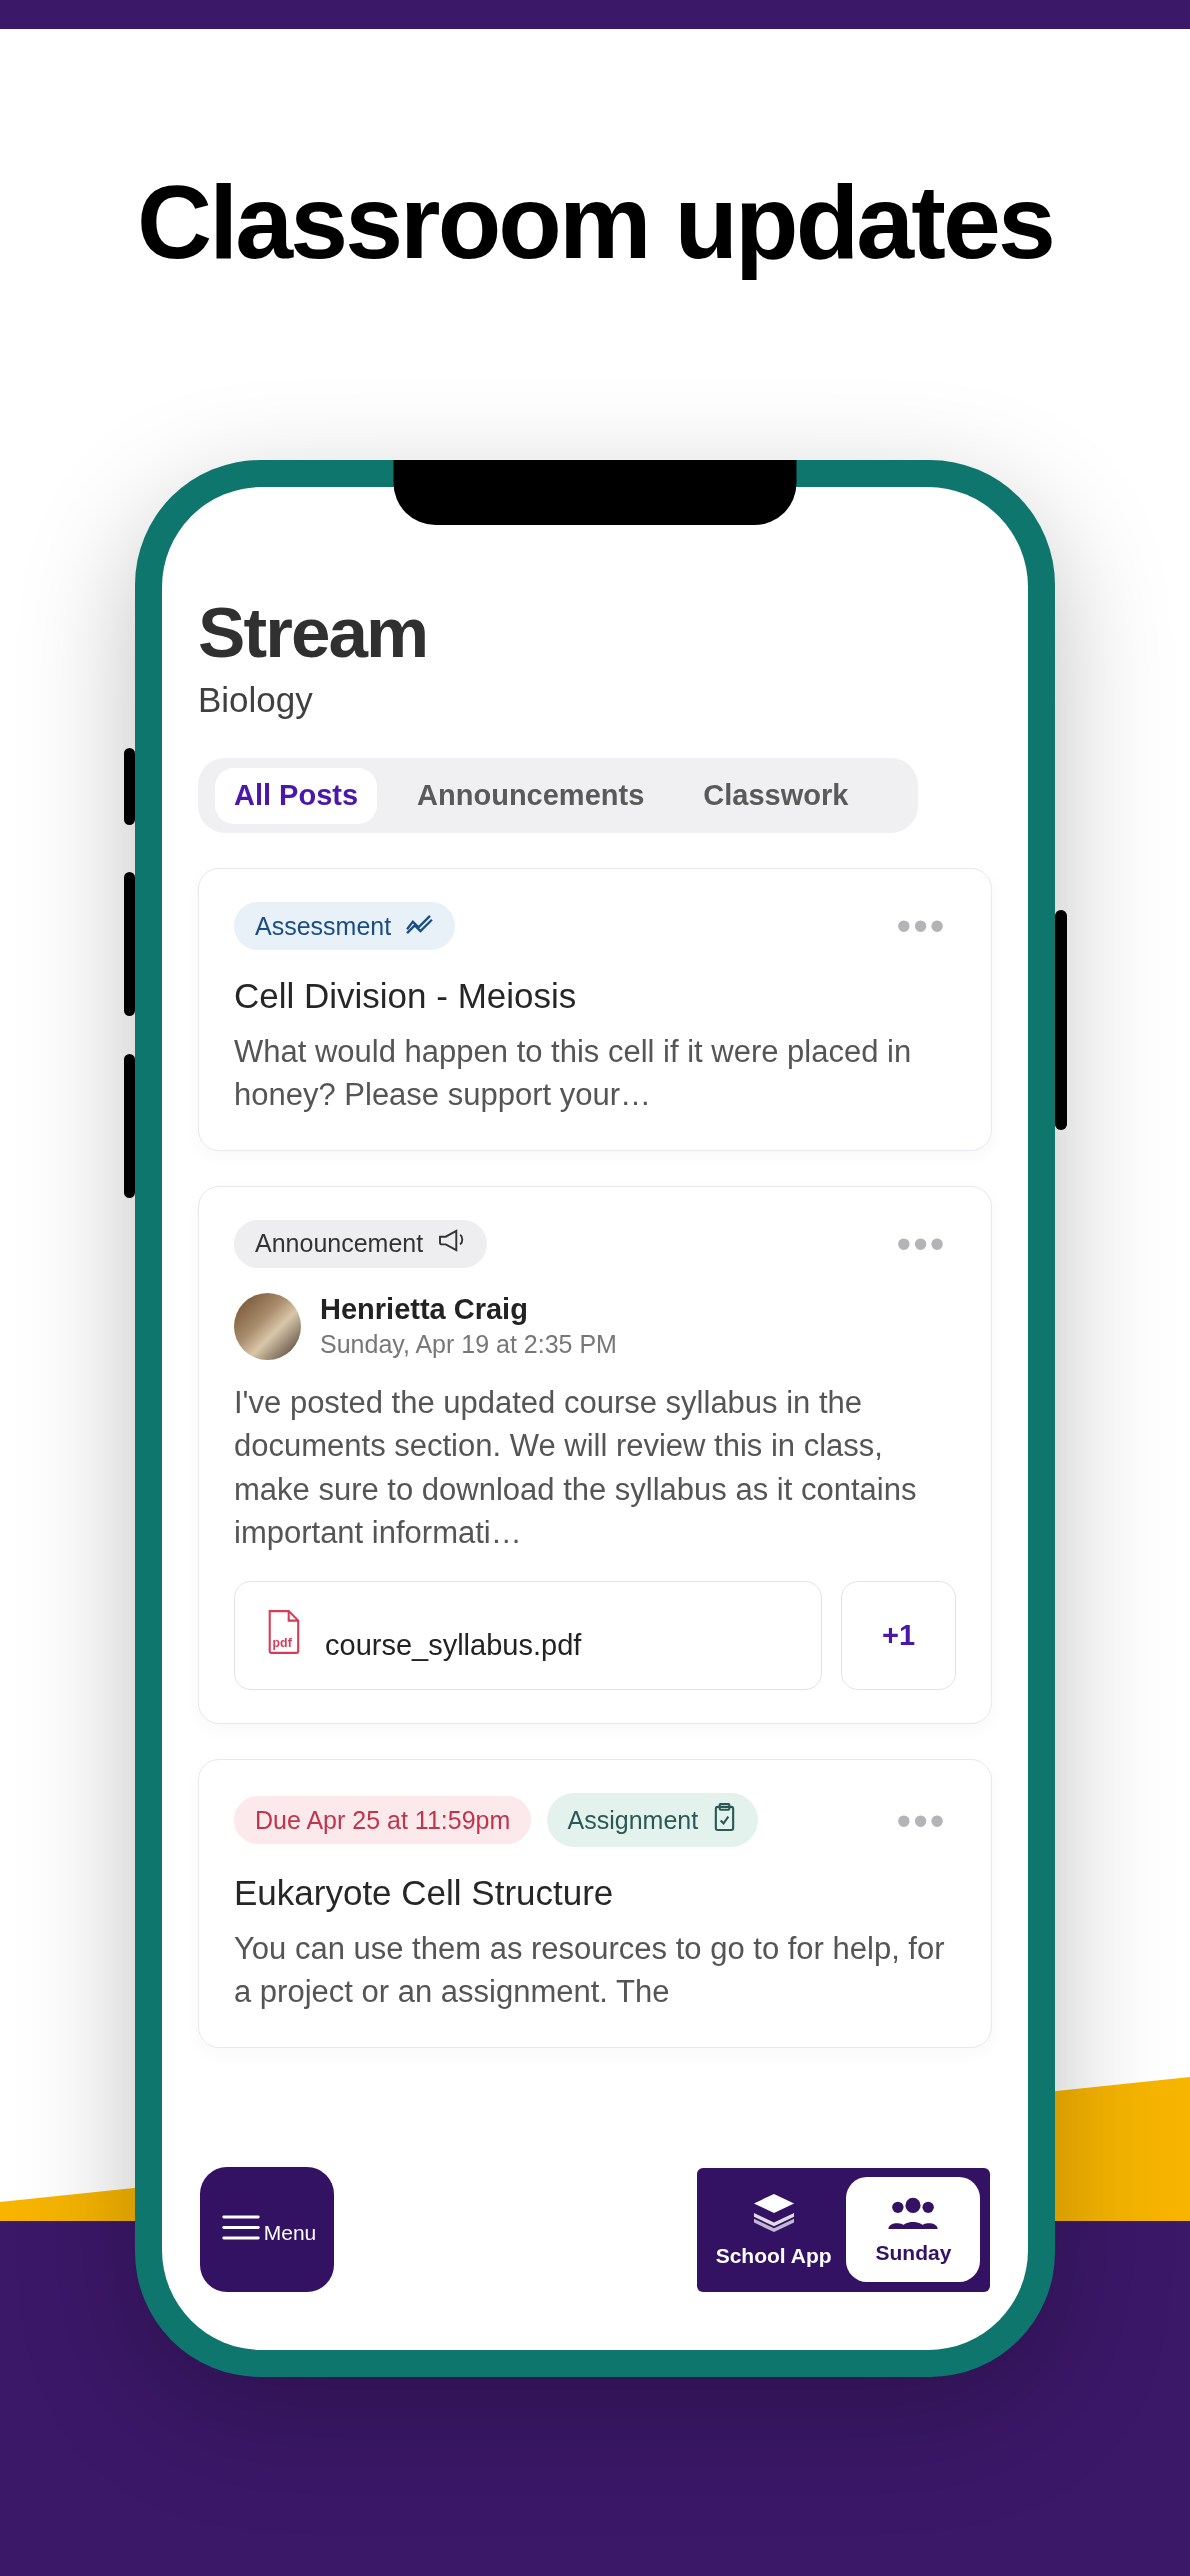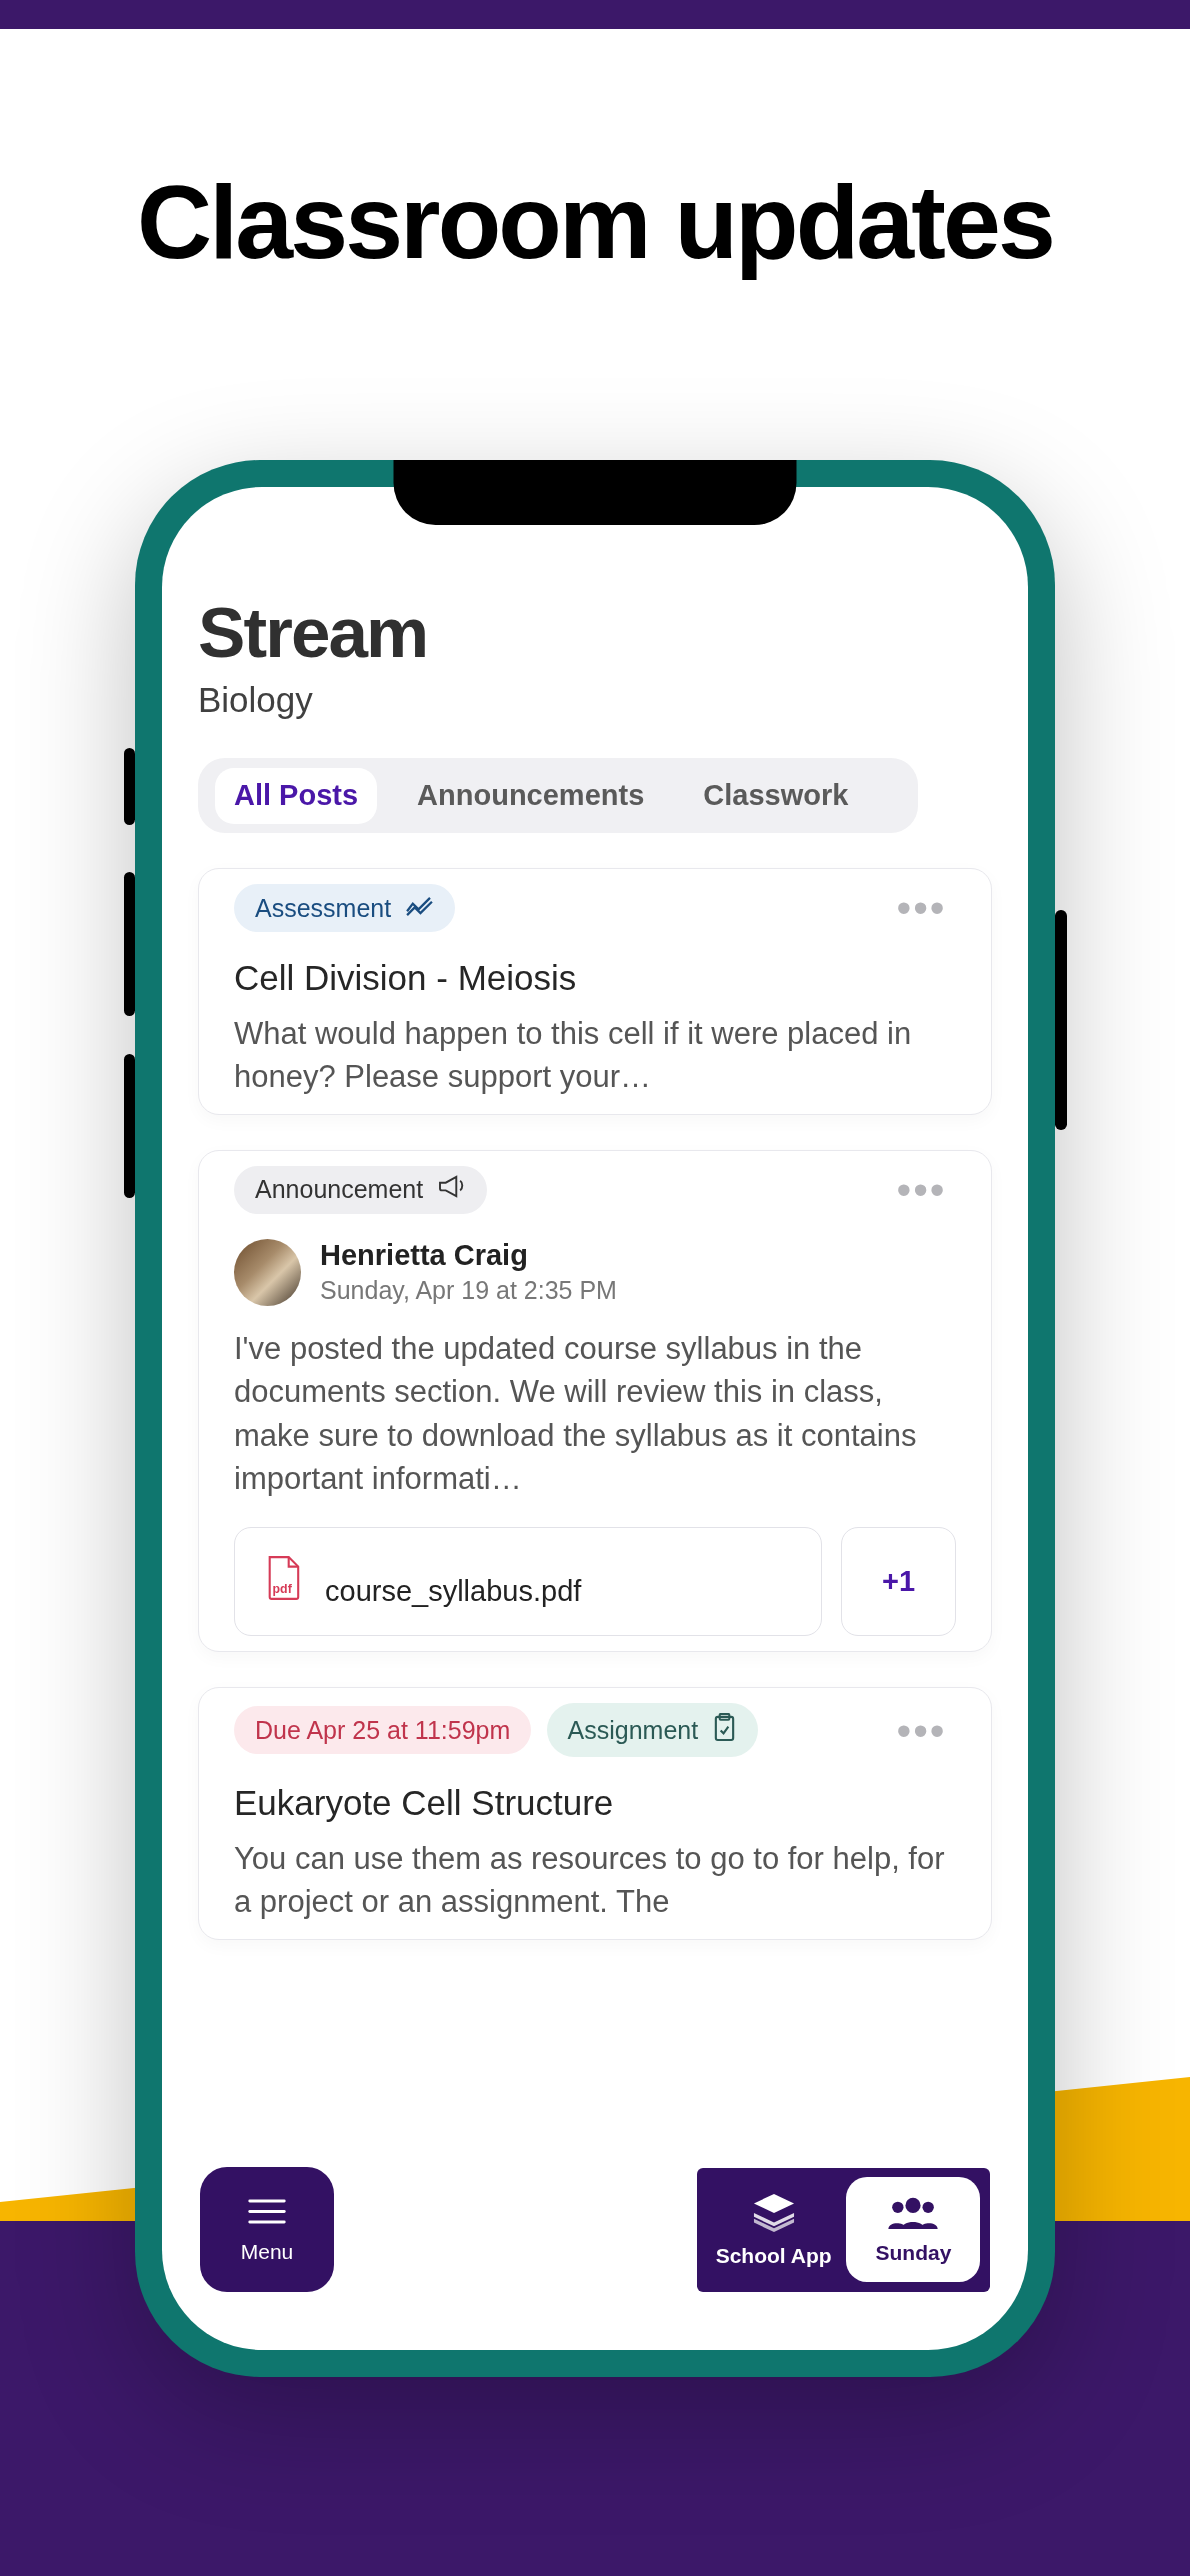--- a/index.html
+++ b/index.html
@@ -130,21 +130,21 @@
   }
   .tab.active {
     background: #fff;
     color: #4a17a8;
   }
 
   .card {
     background: #fff;
     border: 1px solid #e8e8ed;
     border-radius: 21px;
-    padding: 15px 35px;
+    padding: 33px 35px;
     margin-top: 35px;
     box-shadow: 0 5.8px 17px rgba(0,0,0,0.03);
   }
 
   .chip-row { display: flex; align-items: center; gap: 15.3px; justify-content: space-between; }
   .chip-group { display: flex; align-items: center; gap: 15.3px; }
   .chip {
     display: inline-flex;
     align-items: center;
     gap: 13.4px;
@@ -217,21 +217,21 @@
     font-size: 29px;
     font-weight: 600;
     color: #4a17a8;
   }
 
   
   .fab {
     position: absolute;
     bottom: 58px;
     display: flex;
-    flex-direction: column;
+    flex-direction: row;
     align-items: center;
     justify-content: center;
     color: #fff;
     font-size: 21px;
     font-weight: 500;
     border-radius: 27px;
   }
   .fab.menu {
     left: 38px;
     width: 134px; height: 125px;

